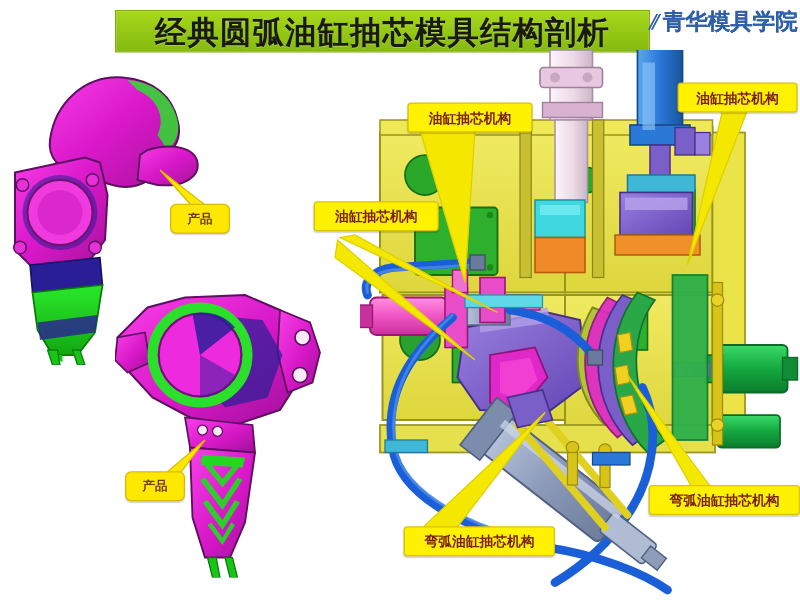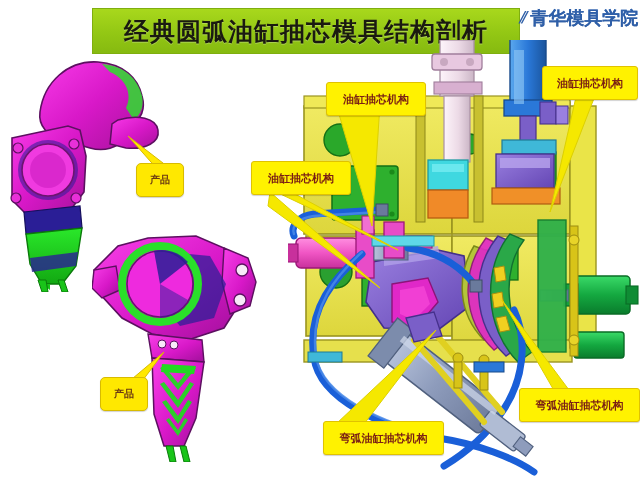--- a/index.html
+++ b/index.html
@@ -4,21 +4,21 @@
 <style>
   html,body{margin:0;padding:0;}
   body{
     width:640px;height:480px;overflow:hidden;background:#ffffff;
     font-family:"DejaVu Sans","Liberation Sans",sans-serif;position:relative;
   }
   #stage{position:absolute;inset:0;width:640px;height:480px;overflow:hidden;background:#fff;}
 
   
   .title-banner{
-    position:absolute;left:92px;top:8px;width:428px;height:46px;
+    position:absolute;left:92px;top:8px;width:428px;height:34px;
     background:linear-gradient(180deg,#a8d81c 0%,#93c714 55%,#86ba10 100%);
     border:1px solid #7fae0f;
     display:flex;align-items:center;justify-content:center;
     box-sizing:border-box;
   }
   .title-banner .t{
     font-size:25px;font-weight:bold;color:#1a1a10;letter-spacing:1px;
     white-space:nowrap;line-height:1;
     text-shadow:0 1px 0 rgba(255,255,255,.25);
   }
@@ -35,21 +35,21 @@
     background:linear-gradient(180deg,#4a7fc8 0%,#2a5596 100%);
     -webkit-background-clip:text;background-clip:text;color:#2f5fa8;
   }
 
   
   .callout{
     position:absolute;box-sizing:border-box;
     background:#fff200;border:1px solid #e0c200;border-radius:3px;
     display:flex;align-items:center;justify-content:center;
     font-size:11px;font-weight:bold;color:#7a1f14;white-space:nowrap;
-    padding:16px 5px;z-index:40;
+    padding:6px 5px;z-index:40;
     box-shadow:0 1px 1px rgba(0,0,0,.18);
   }
   .callout.prod{
     background:#ffe800;border:1px solid #d8bb00;border-radius:5px;
     font-size:10px;color:#6b3a12;
   }
   
   .leader{position:absolute;z-index:30;}
   .leader svg{display:block;overflow:visible;}
 

